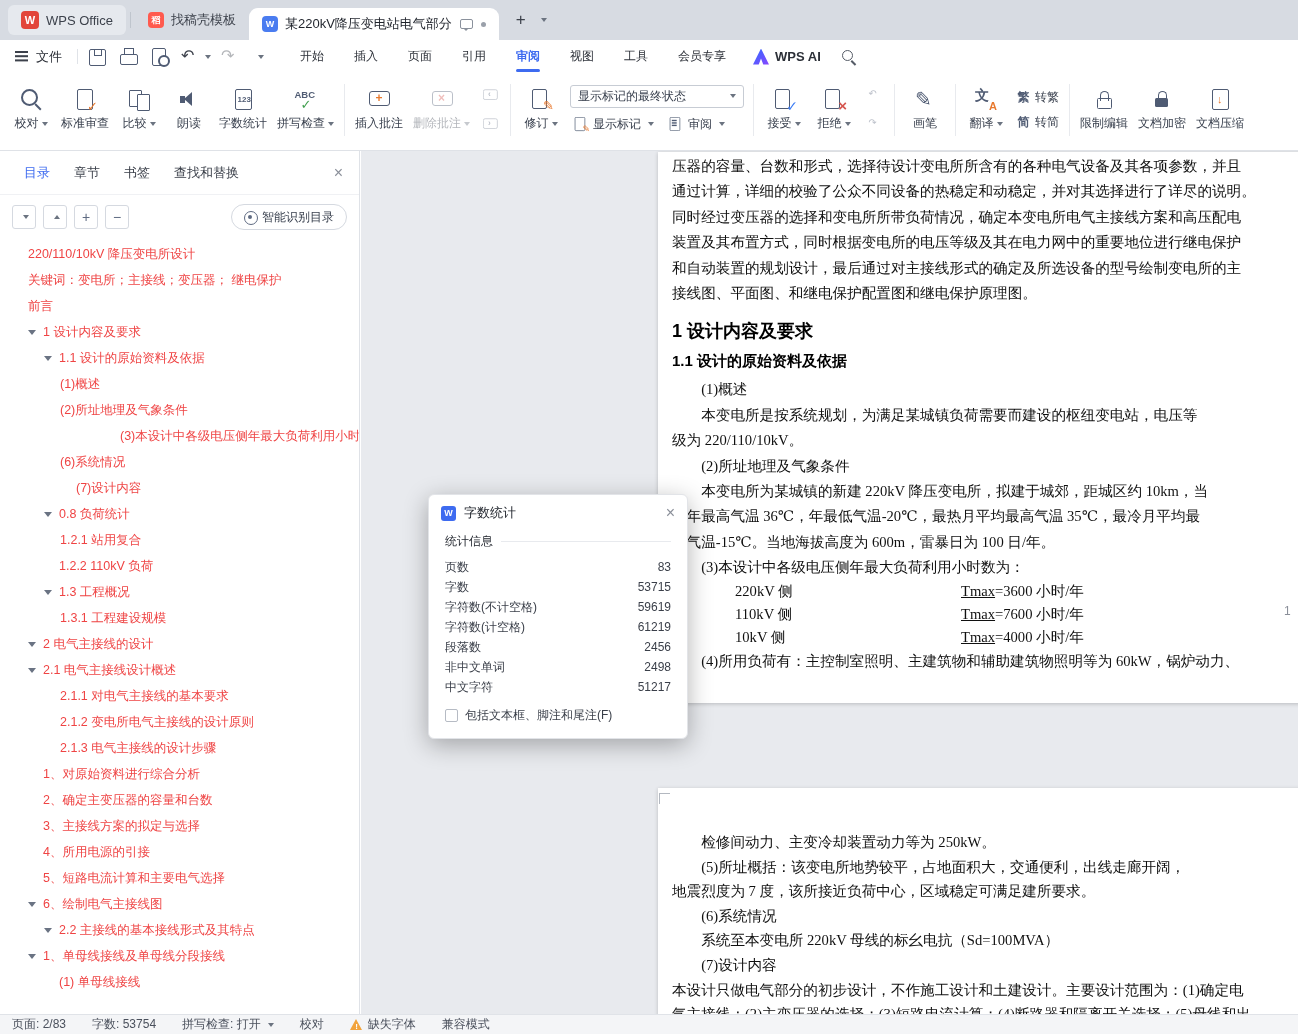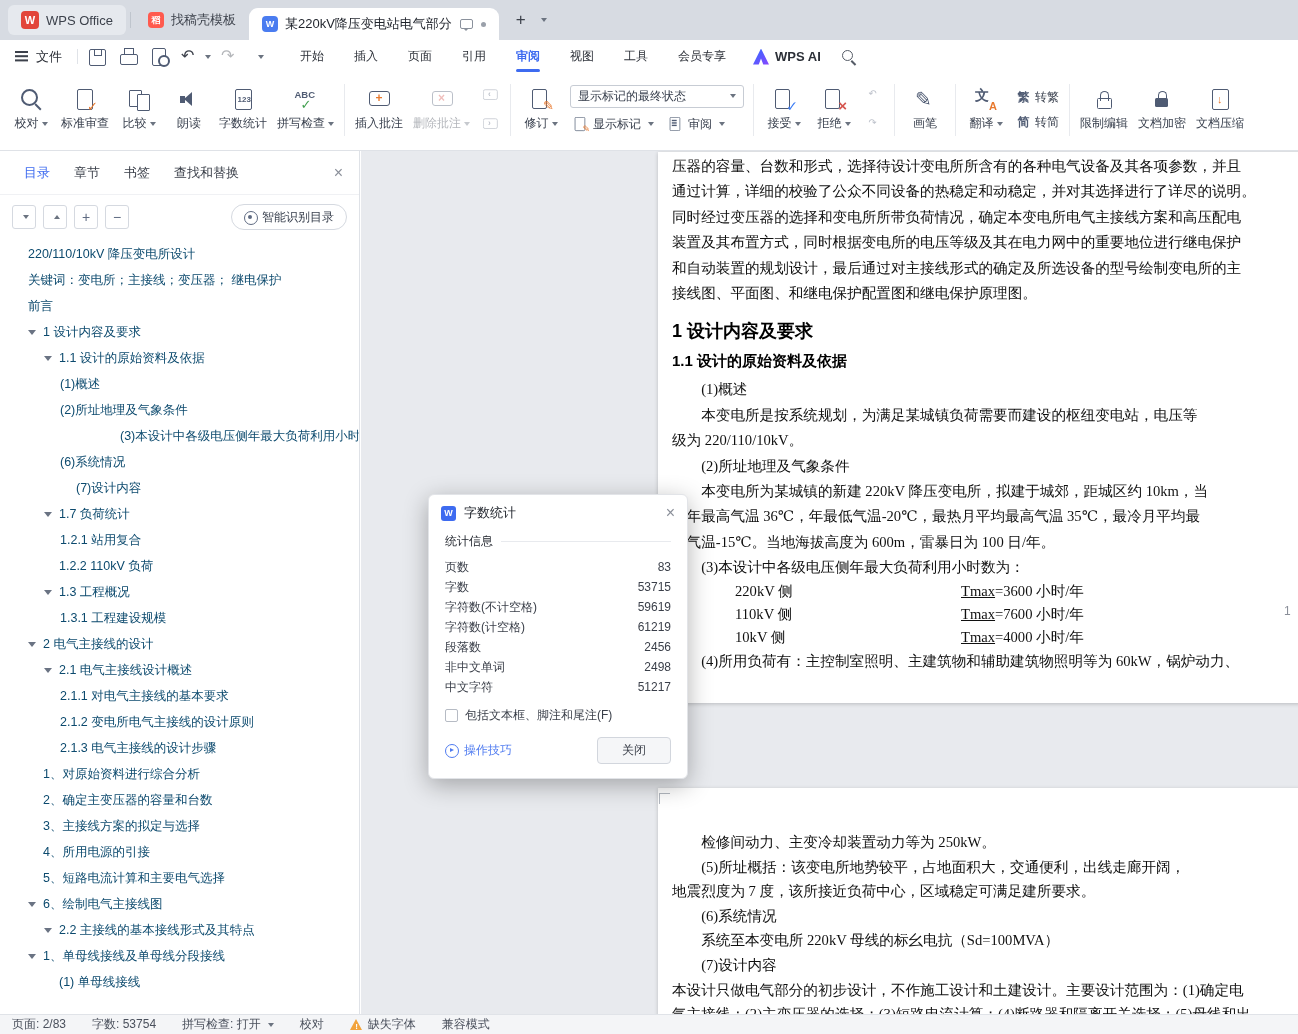--- a/index.html
+++ b/index.html
@@ -47,21 +47,21 @@
 
 
 #sidebar{position:absolute;left:0;top:151px;width:360px;height:863px;background:#fff;border-right:1px solid #dfe2e7;}
 .sb-tabs{height:44px;display:flex;align-items:center;padding:0 16px 0 24px;gap:24px;font-size:13px;color:#3a3f49;border-bottom:1px solid #f0f1f4;}
 .sb-tab.active{color:#3e6bf0;}
 .sb-close{margin-left:auto;font-size:16px;color:#8a8f99;line-height:1;}
 .sb-ctrl{display:flex;align-items:center;padding:9px 12px 7px;gap:7px;}
 .sq{width:24px;height:24px;border:1px solid #d5d9e0;border-radius:3px;display:flex;align-items:center;justify-content:center;color:#5f6b82;font-size:14px;background:#fff;}
 .pill{margin-left:auto;height:26px;border:1px solid #d5d9e0;border-radius:14px;display:flex;align-items:center;gap:6px;padding:0 12px;font-size:12px;color:#39404e;background:#fff;}
 #toc{overflow:hidden;height:775px;padding-top:4px;}
-.titem{height:26px;display:flex;align-items:center;font-size:12.5px;color:#0c4a6e;white-space:nowrap;overflow:hidden;}
+.titem{height:26px;display:flex;align-items:center;font-size:12.5px;color:#ef4444;white-space:nowrap;overflow:hidden;}
 .tarrow{flex:none;width:0;height:0;border-left:4px solid transparent;border-right:4px solid transparent;border-top:5px solid #6a7383;margin-right:7px;}
 .tspace{flex:none;width:15px;}
 
 
 #docarea{position:absolute;left:361px;top:151px;width:937px;height:863px;background:#e8eaee;overflow:hidden;}
 .page{position:absolute;background:#fff;box-shadow:0 1px 4px rgba(0,0,0,.2);}
 #page1{left:297px;top:1px;width:700px;height:551px;padding:2px 0 0 14px;}
 #page2{left:297px;top:637px;width:700px;height:300px;padding:42px 0 0 14px;}
 .doc{font-family:"Liberation Serif","DejaVu Serif",serif;font-size:14.6px;color:#101010;}
 .dl{height:25.4px;line-height:25.4px;white-space:pre;}
@@ -441,41 +441,41 @@
         <span>(3)本设计中各级电压侧年最大负荷利用小时 ...</span>
       </div>
       <div class="titem" style="padding-left: 60px;">
         <span>(6)系统情况</span>
       </div>
       <div class="titem" style="padding-left: 76px;">
         <span>(7)设计内容</span>
       </div>
       <div class="titem" style="padding-left: 44px;">
         <span class="tarrow"></span>
-        <span>1.7 负荷统计</span>
+        <span>0.8 负荷统计</span>
       </div>
       <div class="titem" style="padding-left: 60px;">
         <span>1.2.1 站用复合</span>
       </div>
       <div class="titem" style="padding-left: 44px;">
         <span class="tspace"></span>
         <span>1.2.2 110kV 负荷</span>
       </div>
       <div class="titem" style="padding-left: 44px;">
         <span class="tarrow"></span>
         <span>1.3 工程概况</span>
       </div>
       <div class="titem" style="padding-left: 60px;">
         <span>1.3.1 工程建设规模</span>
       </div>
       <div class="titem" style="padding-left: 28px;">
         <span class="tarrow"></span>
         <span>2 电气主接线的设计</span>
       </div>
-      <div class="titem" style="padding-left: 44px;">
+      <div class="titem" style="padding-left: 28px;">
         <span class="tarrow"></span>
         <span>2.1 电气主接线设计概述</span>
       </div>
       <div class="titem" style="padding-left: 60px;">
         <span>2.1.1 对电气主接线的基本要求</span>
       </div>
       <div class="titem" style="padding-left: 60px;">
         <span>2.1.2 变电所电气主接线的设计原则</span>
       </div>
       <div class="titem" style="padding-left: 60px;">
@@ -595,27 +595,20 @@
         </div>
         <div class="srow">
           <span>中文字符</span>
           <span>51217</span>
         </div>
       </div>
     <div class="cbrow">
       <span class="cb"></span>
       <span>包括文本框、脚注和尾注(F)</span>
     </div>
-    <div class="dlg-foot">
-      <span class="tips">
-        <span class="ic ic-play"></span>
-        <span>操作技巧</span>
-      </span>
-      <span class="closebtn">关闭</span>
-    </div>
   </div>
 </div>
 
 <div id="statusbar">
     <div class="sitem">
       <span>页面: 2/83</span>
     </div>
     <div class="sitem">
       <span>字数: 53754</span>
     </div>

